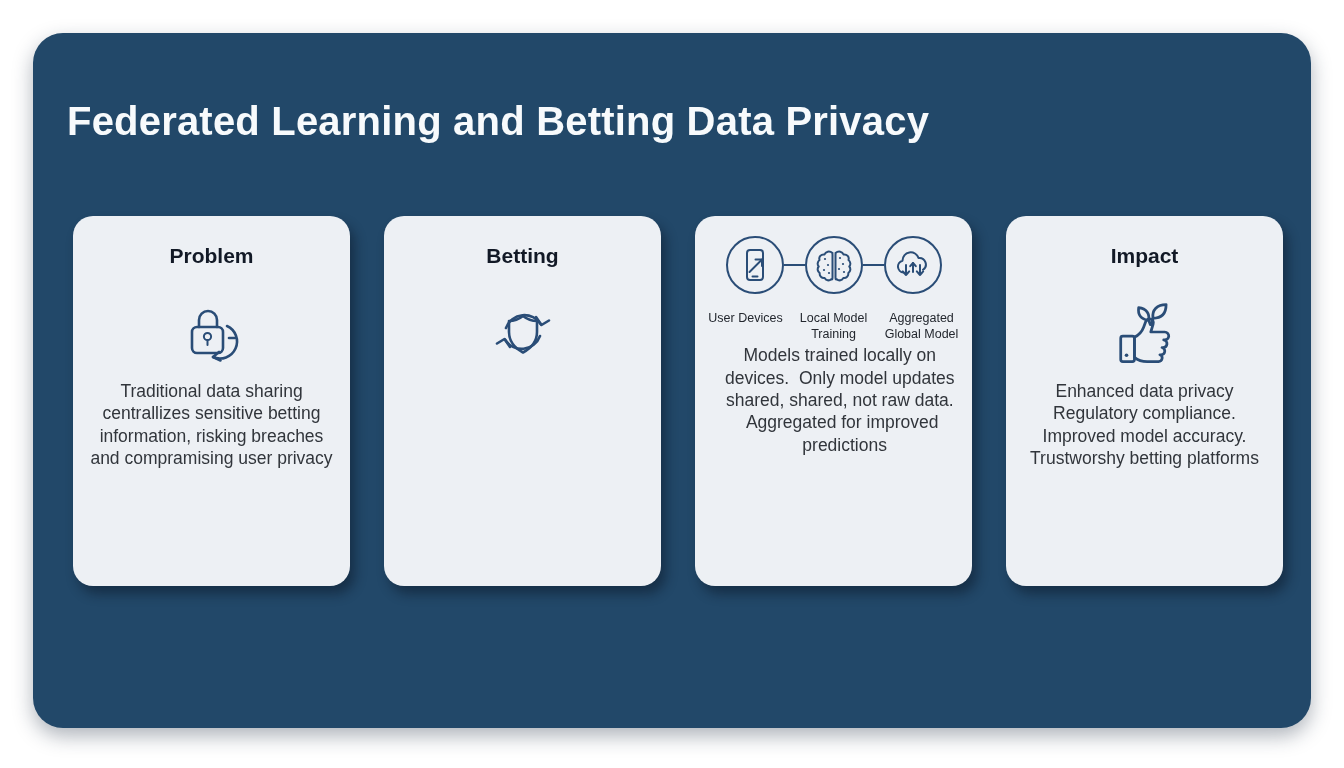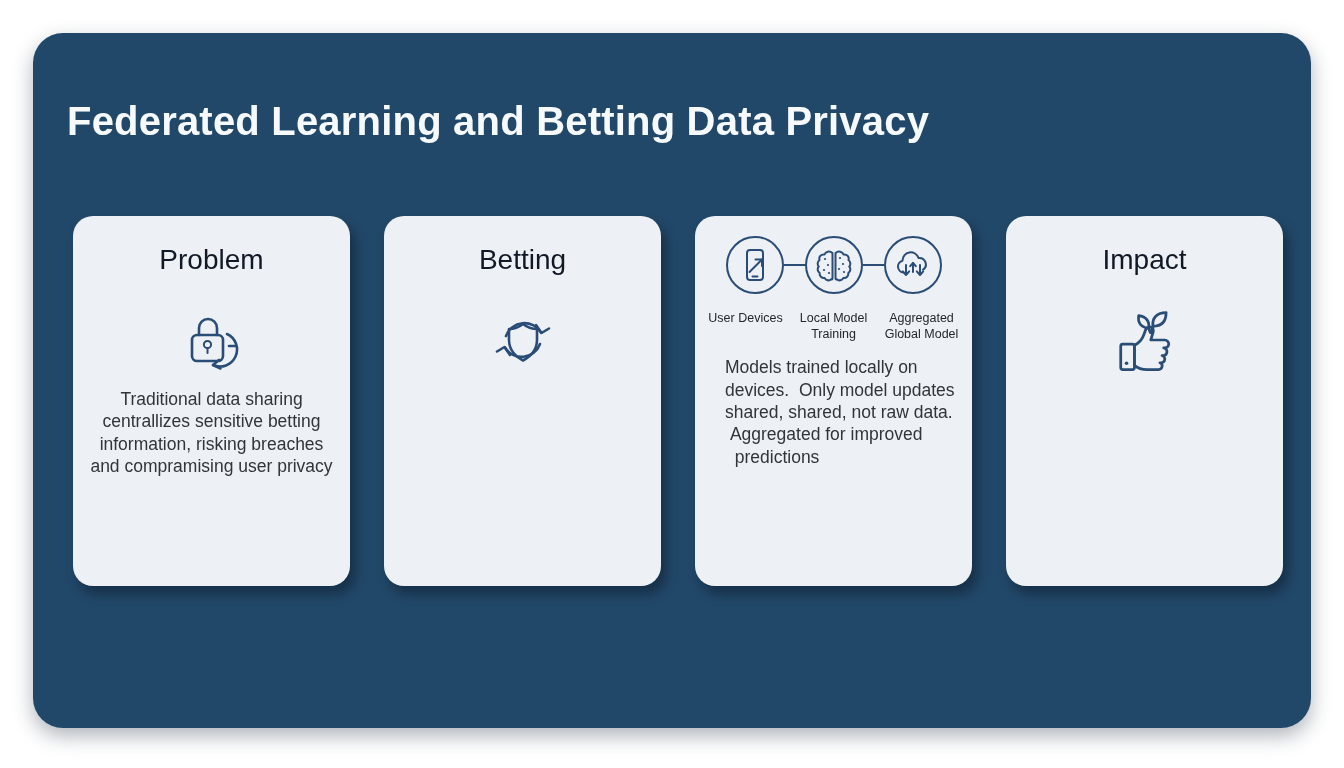--- a/index.html
+++ b/index.html
@@ -28,32 +28,32 @@
   .card{
     width:277px;height:370px;
     background:#edf0f4;
     border-radius:20px;
     box-shadow:5px 8px 12px rgba(8,18,32,.45);
     display:flex;flex-direction:column;align-items:center;
     box-sizing:border-box;
   }
   .card-title{
     margin-top:28px;
-    font-size:28px;font-weight:400;color:#121926;
+    font-size:21px;font-weight:700;color:#121926;
     text-align:center;
   }
   .icon-wrap{
     margin-top:22px;height:84px;
     display:flex;align-items:center;justify-content:center;
   }
   .card-body{
     font-size:17.5px;line-height:1.28;color:#31353b;
     text-align:center;white-space:pre-wrap;margin-top:6px;
   }
-  .card-body.left{text-align:left;align-self:flex-start;margin-left:30px;margin-top:14px;}
+  .card-body.left{text-align:center;align-self:flex-start;margin-left:30px;margin-top:2px;}
   
   .pipeline{
     margin-top:20px;
     display:flex;align-items:center;justify-content:center;
   }
   .step-circle{
     width:58px;height:58px;border-radius:50%;
     border:2.4px solid #2a4d77;
     display:flex;align-items:center;justify-content:center;
     background:transparent;box-sizing:border-box;
@@ -165,16 +165,20 @@
       <div class="icon-wrap">
         <svg width="76" height="76" viewBox="0 0 72 72">
           <rect class="stroke" x="13" y="40" width="13" height="24" rx="2"></rect>
           <circle class="dotfill" cx="18.5" cy="58" r="1.7"></circle>
           <path class="stroke" d="M26 60c3 2.5 7.5 4 12 4h10.8c1.7 0 3.1-1.2 3.4-2.8.3-1.6-.6-3.1-2.1-3.6h1c1.8 0 3.3-1.3 3.6-3 .3-1.8-.9-3.5-2.6-3.9h1c1.9 0 3.5-1.3 3.7-3.2.2-2-1.2-3.7-3.1-4h1c1.9 0 3.6-1.4 3.8-3.3.2-2.3-1.5-4.2-3.8-4.2H41.5l2.2-7.5c.5-1.9-.4-3.8-2.1-4.6-1.9-.9-4.2.1-4.9 2.1l-2 5.5C33.2 35.5 30 39 26 41z"></path>
           <path class="stroke" d="M39.5 25c-7.5-1-10.5-5.5-9.5-12 7.5 1 10.5 5.5 9.5 12z"></path>
           <path class="stroke" d="M43.5 23c-1-8 4-13 12.5-13 0 9-4.5 13-12.5 13z"></path>
           <path class="stroke" d="M39.5 25l1.5 4 M43.5 23l-1.5 6"></path>
         </svg>
       </div>
+      <div class="card-body">Enhanced data privacy
+Regulatory compliance.
+Improved model accuracy.
+Trustworshy betting platforms</div>
     </div>
 
   </div>
 </div>
 
 </body></html>

